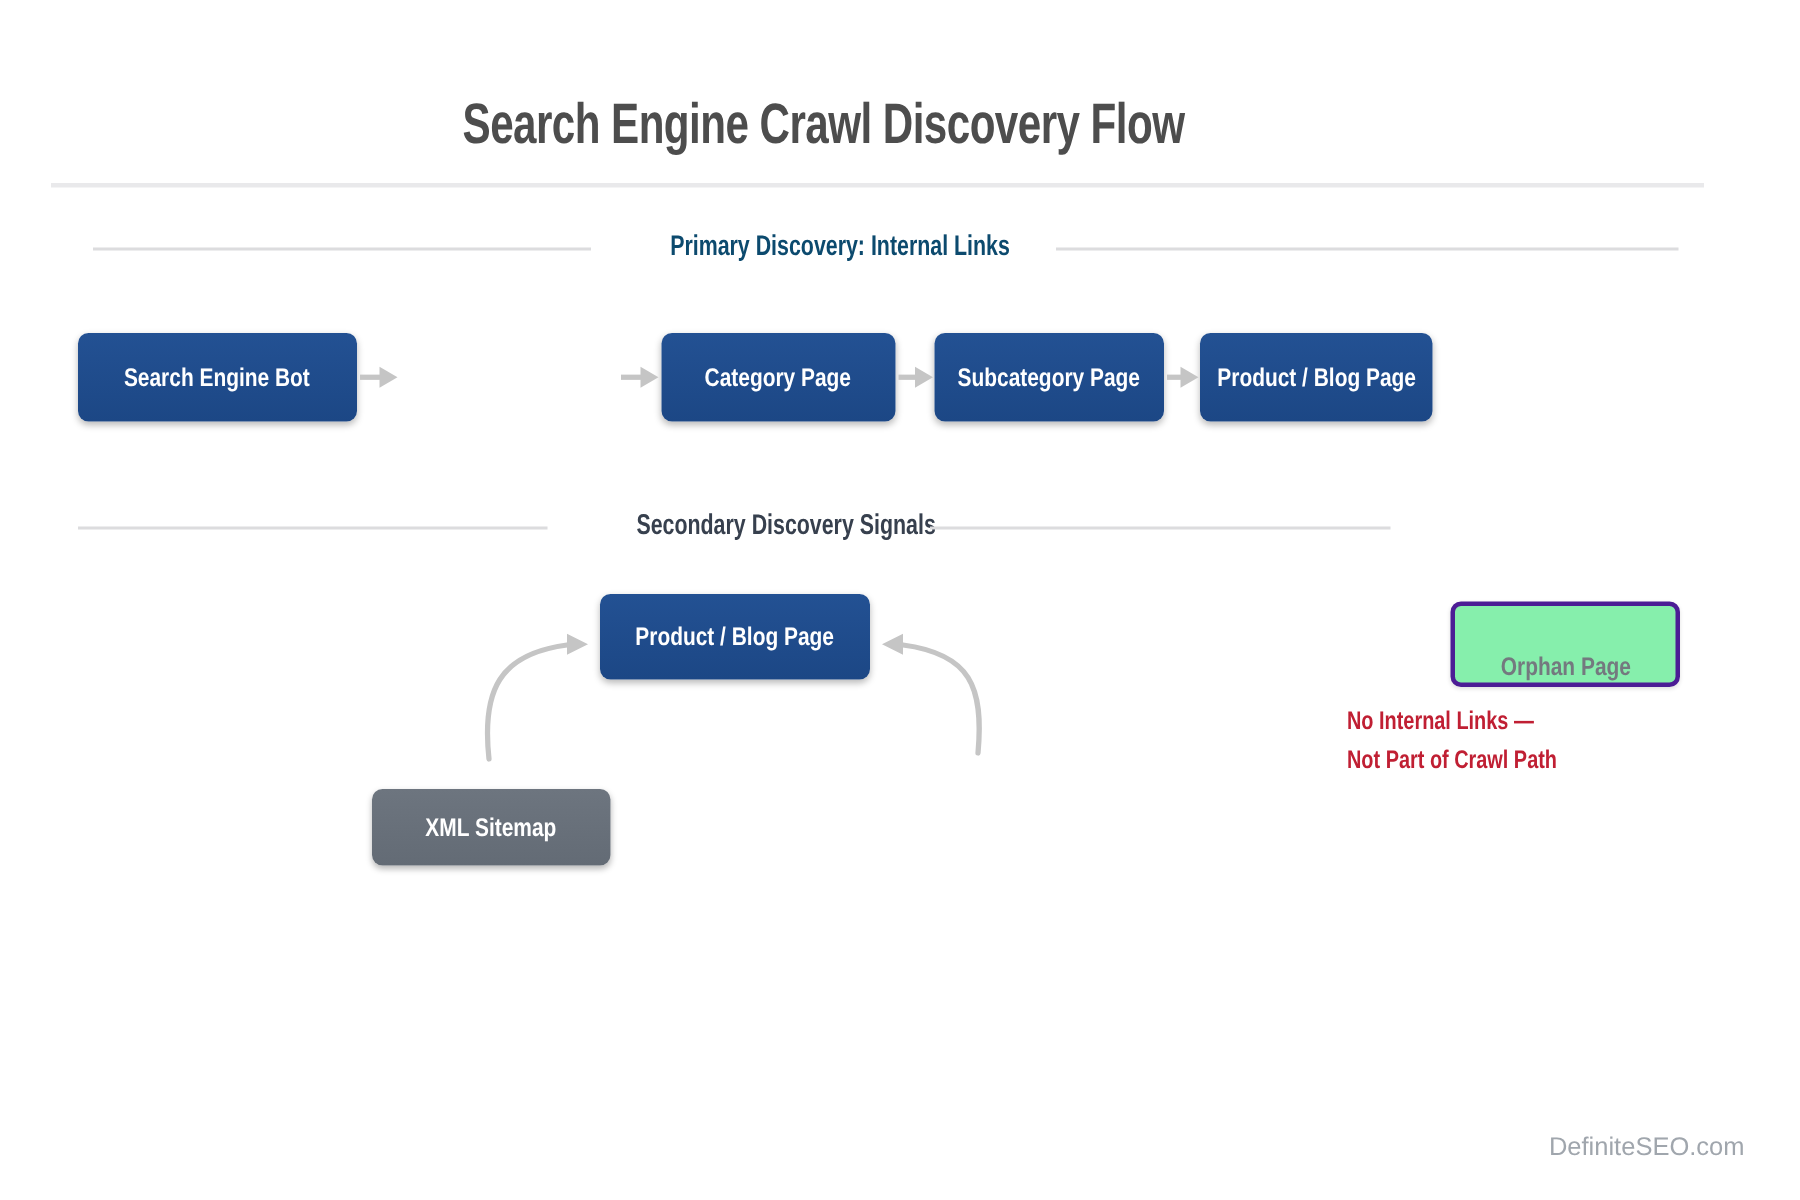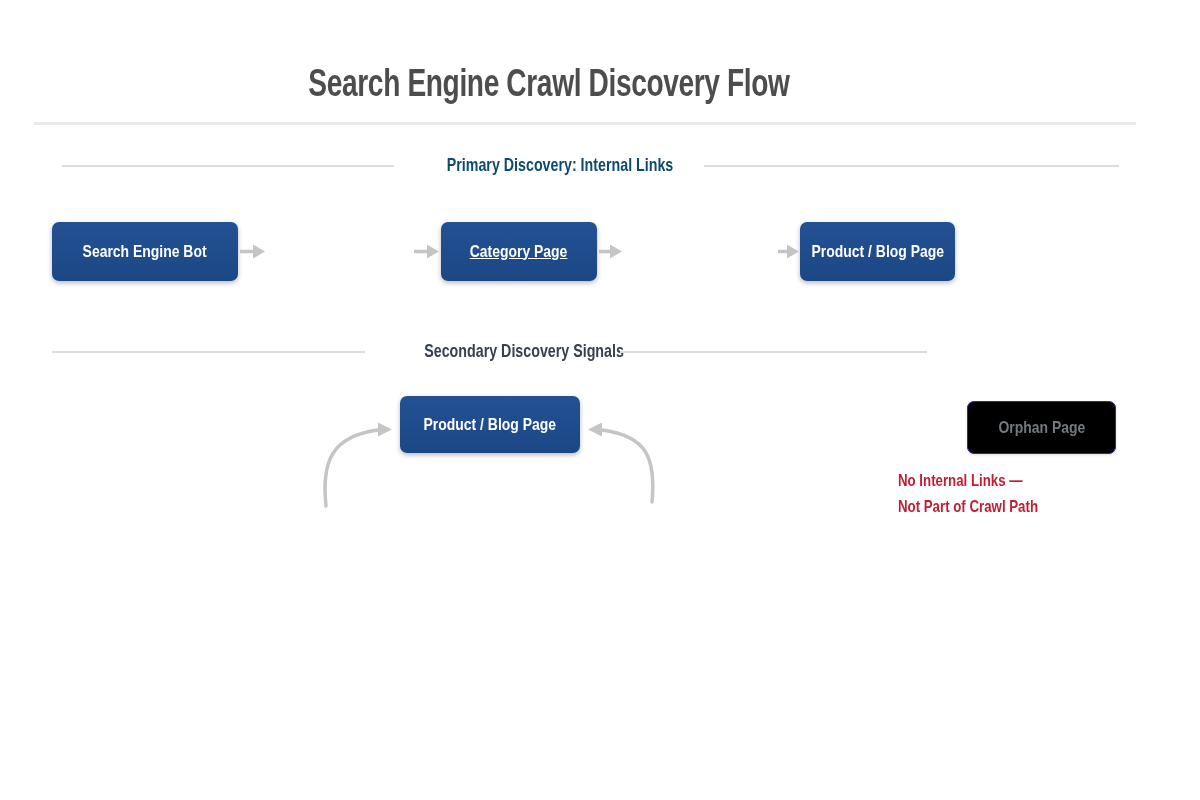--- a/index.html
+++ b/index.html
@@ -31,27 +31,28 @@
   .node > span{display:inline-block;transform:scaleX(0.82);transform-origin:center;}
   .node-blue{
     background:linear-gradient(180deg,#235193 0%,#1c4785 100%);
     box-shadow:0 2px 5px rgba(0,0,0,0.28);
   }
   .node-gray{
     background:linear-gradient(180deg,#6d757f 0%,#636b75 100%);
     box-shadow:0 2px 4px rgba(0,0,0,0.28);
   }
   .node-orphan{
-    background:#000000;color:#74797f;border:1px solid #4c1d95;
+    background:#86efac;color:#74797f;border:3px solid #4c1d95;
     box-shadow:0 1px 3px rgba(0,0,0,0.12);
+    align-items:flex-end;
   }
   .row1{top:222px;height:59px;}
   .n1{left:52px;width:186px;}
   .n2{left:266px;width:146px;}
-  .n3{left:441px;width:156px;text-decoration:underline;}
+  .n3{left:441px;width:156px;}
   .n4{left:623px;width:153px;}
   .n5{left:800px;width:155px;}
   .node-target{left:400px;top:396px;width:180px;height:57px;}
   .node-sitemap{left:248px;top:526px;width:159px;height:51px;}
   .node-backlinks{left:562px;top:526px;width:177px;height:51px;}
   .node-orphan{left:967px;top:401px;width:147px;height:51px;}
   .orphan-note{
     position:absolute;left:898px;top:468px;width:280px;
     font-size:17px;font-weight:bold;color:#c01f33;line-height:26px;white-space:nowrap;
     transform:scaleX(0.78);transform-origin:left center;
@@ -75,32 +76,38 @@
     <span>Primary Discovery: Internal Links</span>
   </div>
   <div class="rule" style="left:704px;top:165px;width:415px;"></div>
 
   <div class="node node-blue row1 n1">
     <span>Search Engine Bot</span>
   </div>
   <div class="node node-blue row1 n3">
     <span>Category Page</span>
   </div>
+  <div class="node node-blue row1 n4">
+    <span>Subcategory Page</span>
+  </div>
   <div class="node node-blue row1 n5">
     <span>Product / Blog Page</span>
   </div>
 
   <div class="rule" style="left:52px;top:351px;width:313px;"></div>
   <div class="section-heading heading-secondary">
     <span>Secondary Discovery Signals</span>
   </div>
   <div class="rule" style="left:620px;top:351px;width:307px;"></div>
 
   <div class="node node-blue node-target">
     <span>Product / Blog Page</span>
+  </div>
+  <div class="node node-gray node-sitemap">
+    <span>XML Sitemap</span>
   </div>
   <div class="node node-orphan">
     <span>Orphan Page</span>
   </div>
 
   <div class="orphan-note">
     <div>No Internal Links —</div>
     <div>Not Part of Crawl Path</div>
   </div>
 
@@ -124,14 +131,15 @@
     <g>
       <path d="M 326 506 C 321 460 333 436 378 430" fill="none" stroke="#c5c5c5" stroke-width="3.5" stroke-linecap="round"></path>
       <polygon points="378,422.5 392,429.5 378,436.5" fill="#c5c5c5"></polygon>
     </g>
     <g>
       <path d="M 652 502 C 656 458 647 436 602 430" fill="none" stroke="#c5c5c5" stroke-width="3.5" stroke-linecap="round"></path>
       <polygon points="602,422.5 588,429.5 602,436.5" fill="#c5c5c5"></polygon>
     </g>
   </svg>
 
+  <div class="watermark">DefiniteSEO.com</div>
 
 </div>
 
 </body></html>

